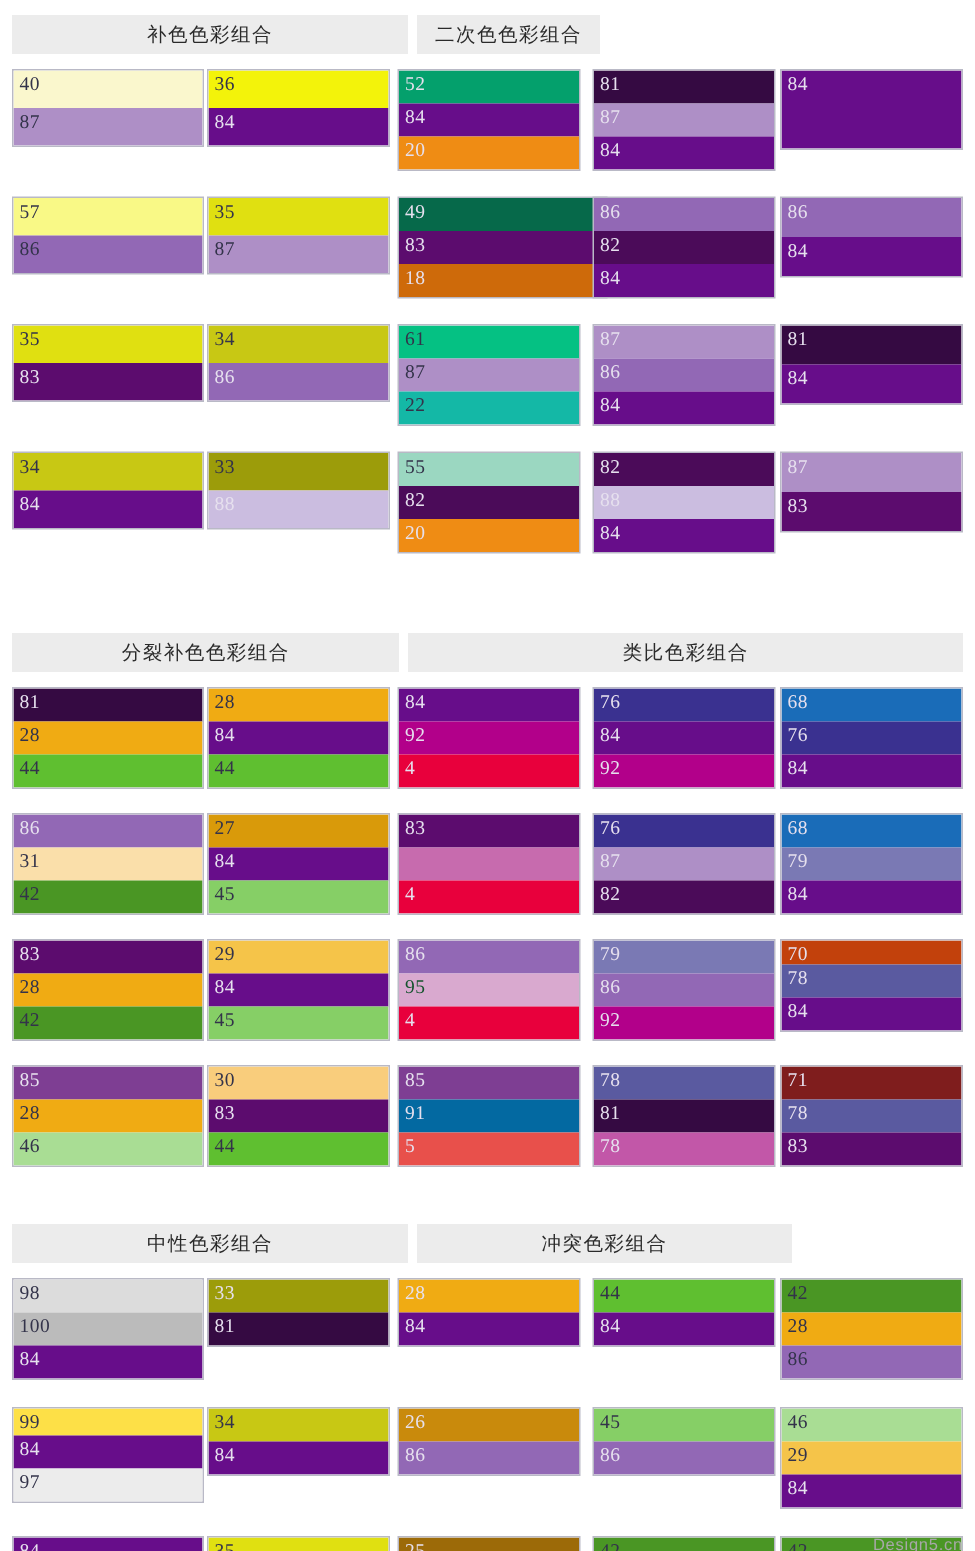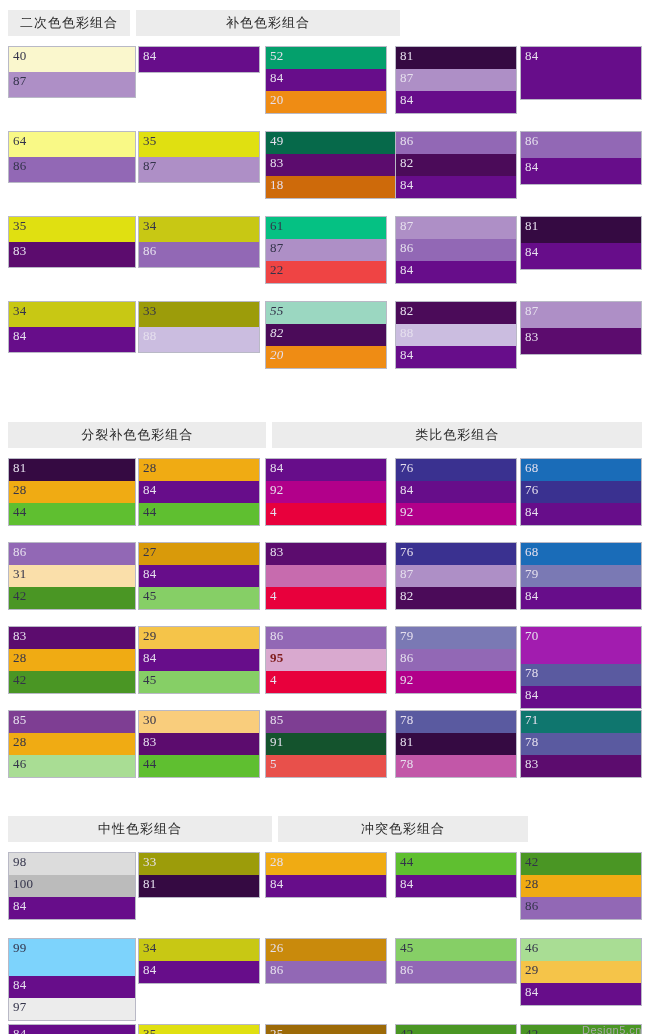--- a/index.html
+++ b/index.html
@@ -81,34 +81,37 @@
     color: #a8a8a8;
     letter-spacing: 0.5px;
   }
 </style>
 </head>
 <body>
 
 <div class="page">
 
   <div class="header-row" style="margin-top:10px;">
+    <div class="section-header" style="width:264px;">补色色彩组合</div>
     <div class="section-header" style="width:122px;">二次色色彩组合</div>
-    <div class="section-header" style="width:264px;">补色色彩组合</div>
   </div>
 
   <div id="group-1-host" style="position: relative; padding-top: 26px; height: 350px;">
       <div class="combo-block" style="position: absolute; left: 8px; top: 10px; width: 128px;">
         <div class="band" style="height: 25px; background: rgb(250, 247, 205);">
           <span class="band-label" style="color: rgb(51, 51, 74);">40</span>
         </div>
         <div class="band" style="height: 25px; background: rgb(174, 143, 198);">
           <span class="band-label" style="color: rgb(51, 51, 74);">87</span>
         </div>
       </div>
       <div class="combo-block" style="position: absolute; left: 138px; top: 10px; width: 122px;">
+        <div class="band" style="height: 25px; background: rgb(243, 243, 10);">
+          <span class="band-label" style="color: rgb(51, 51, 74);">36</span>
+        </div>
         <div class="band" style="height: 25px; background: rgb(103, 13, 138);">
           <span class="band-label" style="color: rgb(230, 224, 238);">84</span>
         </div>
       </div>
       <div class="combo-block" style="position: absolute; left: 265px; top: 10px; width: 122px;">
         <div class="band" style="height: 22px; background: rgb(4, 160, 108);">
           <span class="band-label" style="color: rgb(230, 224, 238);">52</span>
         </div>
         <div class="band" style="height: 22px; background: rgb(103, 13, 138);">
           <span class="band-label" style="color: rgb(230, 224, 238);">84</span>
@@ -128,21 +131,21 @@
           <span class="band-label" style="color: rgb(230, 224, 238);">84</span>
         </div>
       </div>
       <div class="combo-block" style="position: absolute; left: 520px; top: 10px; width: 122px;">
         <div class="band" style="height: 52px; background: rgb(103, 13, 138);">
           <span class="band-label" style="color: rgb(230, 224, 238);">84</span>
         </div>
       </div>
       <div class="combo-block" style="position: absolute; left: 8px; top: 95px; width: 128px;">
         <div class="band" style="height: 25px; background: rgb(249, 249, 134);">
-          <span class="band-label" style="color: rgb(51, 51, 74);">64</span>
+          <span class="band-label" style="color: rgb(51, 51, 74);">57</span>
         </div>
         <div class="band" style="height: 25px; background: rgb(146, 104, 181);">
           <span class="band-label" style="color: rgb(51, 51, 74);">86</span>
         </div>
       </div>
       <div class="combo-block" style="position: absolute; left: 138px; top: 95px; width: 122px;">
         <div class="band" style="height: 25px; background: rgb(224, 224, 17);">
           <span class="band-label" style="color: rgb(51, 51, 74);">35</span>
         </div>
         <div class="band" style="height: 25px; background: rgb(174, 143, 198);">
@@ -195,21 +198,21 @@
           <span class="band-label" style="color: rgb(230, 224, 238);">86</span>
         </div>
       </div>
       <div class="combo-block" style="position: absolute; left: 265px; top: 180px; width: 122px;">
         <div class="band" style="height: 22px; background: rgb(5, 193, 131);">
           <span class="band-label" style="color: rgb(51, 51, 74);">61</span>
         </div>
         <div class="band" style="height: 22px; background: rgb(174, 143, 198);">
           <span class="band-label" style="color: rgb(51, 51, 74);">87</span>
         </div>
-        <div class="band" style="height: 22px; background: #ef4444;">
+        <div class="band" style="height: 22px; background: #14b8a6;">
           <span class="band-label" style="color: rgb(51, 51, 74);">22</span>
         </div>
       </div>
       <div class="combo-block" style="position: absolute; left: 395px; top: 180px; width: 122px;">
         <div class="band" style="height: 22px; background: rgb(174, 143, 198);">
           <span class="band-label" style="color: rgb(230, 224, 238);">87</span>
         </div>
         <div class="band" style="height: 22px; background: rgb(146, 104, 181);">
           <span class="band-label" style="color: rgb(230, 224, 238);">86</span>
         </div>
@@ -234,21 +237,21 @@
         </div>
       </div>
       <div class="combo-block" style="position: absolute; left: 138px; top: 265px; width: 122px;">
         <div class="band" style="height: 25px; background: rgb(156, 156, 10);">
           <span class="band-label" style="color: rgb(51, 51, 74);">33</span>
         </div>
         <div class="band" style="height: 25px; background: rgb(203, 189, 224);">
           <span class="band-label" style="color: rgb(230, 224, 238);">88</span>
         </div>
       </div>
-      <div class="combo-block" style="position: absolute; left: 265px; top: 265px; width: 122px; font-style: italic;">
+      <div class="combo-block" style="position: absolute; left: 265px; top: 265px; width: 122px;">
         <div class="band" style="height: 22px; background: rgb(155, 215, 193);">
           <span class="band-label" style="color: rgb(51, 51, 74);">55</span>
         </div>
         <div class="band" style="height: 22px; background: rgb(75, 11, 89);">
           <span class="band-label" style="color: rgb(230, 224, 238);">82</span>
         </div>
         <div class="band" style="height: 22px; background: rgb(239, 140, 20);">
           <span class="band-label" style="color: rgb(230, 224, 238);">20</span>
         </div>
       </div>
@@ -409,39 +412,39 @@
         </div>
         <div class="band" style="height: 22px; background: rgb(134, 207, 102);">
           <span class="band-label" style="color: rgb(51, 51, 74);">45</span>
         </div>
       </div>
       <div class="combo-block" style="position: absolute; left: 265px; top: 178px; width: 122px;">
         <div class="band" style="height: 22px; background: rgb(146, 104, 181);">
           <span class="band-label" style="color: rgb(230, 224, 238);">86</span>
         </div>
         <div class="band" style="height: 22px; background: rgb(217, 169, 207);">
-          <span class="band-label" style="color: #7f1d1d; font-weight: bold;">95</span>
+          <span class="band-label" style="color: #14532d;">95</span>
         </div>
         <div class="band" style="height: 22px; background: rgb(232, 0, 60);">
           <span class="band-label" style="color: rgb(230, 224, 238);">4</span>
         </div>
       </div>
       <div class="combo-block" style="position: absolute; left: 395px; top: 178px; width: 122px;">
         <div class="band" style="height: 22px; background: rgb(122, 121, 180);">
           <span class="band-label" style="color: rgb(230, 224, 238);">79</span>
         </div>
         <div class="band" style="height: 22px; background: rgb(146, 104, 181);">
           <span class="band-label" style="color: rgb(230, 224, 238);">86</span>
         </div>
         <div class="band" style="height: 22px; background: rgb(178, 0, 138);">
           <span class="band-label" style="color: rgb(230, 224, 238);">92</span>
         </div>
       </div>
       <div class="combo-block" style="position: absolute; left: 520px; top: 178px; width: 122px;">
-        <div class="band" style="height: 37px; background: #a21caf;">
+        <div class="band" style="height: 16px; background: #c2410c;">
           <span class="band-label" style="color: rgb(230, 224, 238);">70</span>
         </div>
         <div class="band" style="height: 22px; background: rgb(90, 90, 160);">
           <span class="band-label" style="color: rgb(230, 224, 238);">78</span>
         </div>
         <div class="band" style="height: 22px; background: rgb(103, 13, 138);">
           <span class="band-label" style="color: rgb(230, 224, 238);">84</span>
         </div>
       </div>
       <div class="combo-block" style="position: absolute; left: 8px; top: 262px; width: 128px;">
@@ -463,40 +466,40 @@
           <span class="band-label" style="color: rgb(230, 224, 238);">83</span>
         </div>
         <div class="band" style="height: 22px; background: rgb(95, 191, 48);">
           <span class="band-label" style="color: rgb(51, 51, 74);">44</span>
         </div>
       </div>
       <div class="combo-block" style="position: absolute; left: 265px; top: 262px; width: 122px;">
         <div class="band" style="height: 22px; background: rgb(126, 62, 147);">
           <span class="band-label" style="color: rgb(230, 224, 238);">85</span>
         </div>
-        <div class="band" style="height: 22px; background: #14532d;">
+        <div class="band" style="height: 22px; background: #0369a1;">
           <span class="band-label" style="color: rgb(230, 224, 238);">91</span>
         </div>
         <div class="band" style="height: 22px; background: rgb(232, 80, 75);">
           <span class="band-label" style="color: rgb(230, 224, 238);">5</span>
         </div>
       </div>
       <div class="combo-block" style="position: absolute; left: 395px; top: 262px; width: 122px;">
         <div class="band" style="height: 22px; background: rgb(90, 90, 160);">
           <span class="band-label" style="color: rgb(230, 224, 238);">78</span>
         </div>
         <div class="band" style="height: 22px; background: rgb(53, 10, 66);">
           <span class="band-label" style="color: rgb(230, 224, 238);">81</span>
         </div>
         <div class="band" style="height: 22px; background: rgb(194, 87, 168);">
           <span class="band-label" style="color: rgb(230, 224, 238);">78</span>
         </div>
       </div>
       <div class="combo-block" style="position: absolute; left: 520px; top: 262px; width: 122px;">
-        <div class="band" style="height: 22px; background: #0f766e;">
+        <div class="band" style="height: 22px; background: #7f1d1d;">
           <span class="band-label" style="color: rgb(230, 224, 238);">71</span>
         </div>
         <div class="band" style="height: 22px; background: rgb(90, 90, 160);">
           <span class="band-label" style="color: rgb(230, 224, 238);">78</span>
         </div>
         <div class="band" style="height: 22px; background: rgb(92, 12, 110);">
           <span class="band-label" style="color: rgb(230, 224, 238);">83</span>
         </div>
       </div>
     </div>
@@ -547,21 +550,21 @@
           <span class="band-label" style="color: rgb(51, 51, 74);">42</span>
         </div>
         <div class="band" style="height: 22px; background: rgb(240, 171, 19);">
           <span class="band-label" style="color: rgb(51, 51, 74);">28</span>
         </div>
         <div class="band" style="height: 22px; background: rgb(146, 104, 181);">
           <span class="band-label" style="color: rgb(51, 51, 74);">86</span>
         </div>
       </div>
       <div class="combo-block" style="position: absolute; left: 8px; top: 96px; width: 128px;">
-        <div class="band" style="height: 37px; background: #7dd3fc;">
+        <div class="band" style="height: 18px; background: #fde047;">
           <span class="band-label" style="color: rgb(51, 51, 74);">99</span>
         </div>
         <div class="band" style="height: 22px; background: rgb(103, 13, 138);">
           <span class="band-label" style="color: rgb(230, 224, 238);">84</span>
         </div>
         <div class="band" style="height: 22px; background: rgb(236, 236, 236);">
           <span class="band-label" style="color: rgb(51, 51, 74);">97</span>
         </div>
       </div>
       <div class="combo-block" style="position: absolute; left: 138px; top: 96px; width: 122px;">

